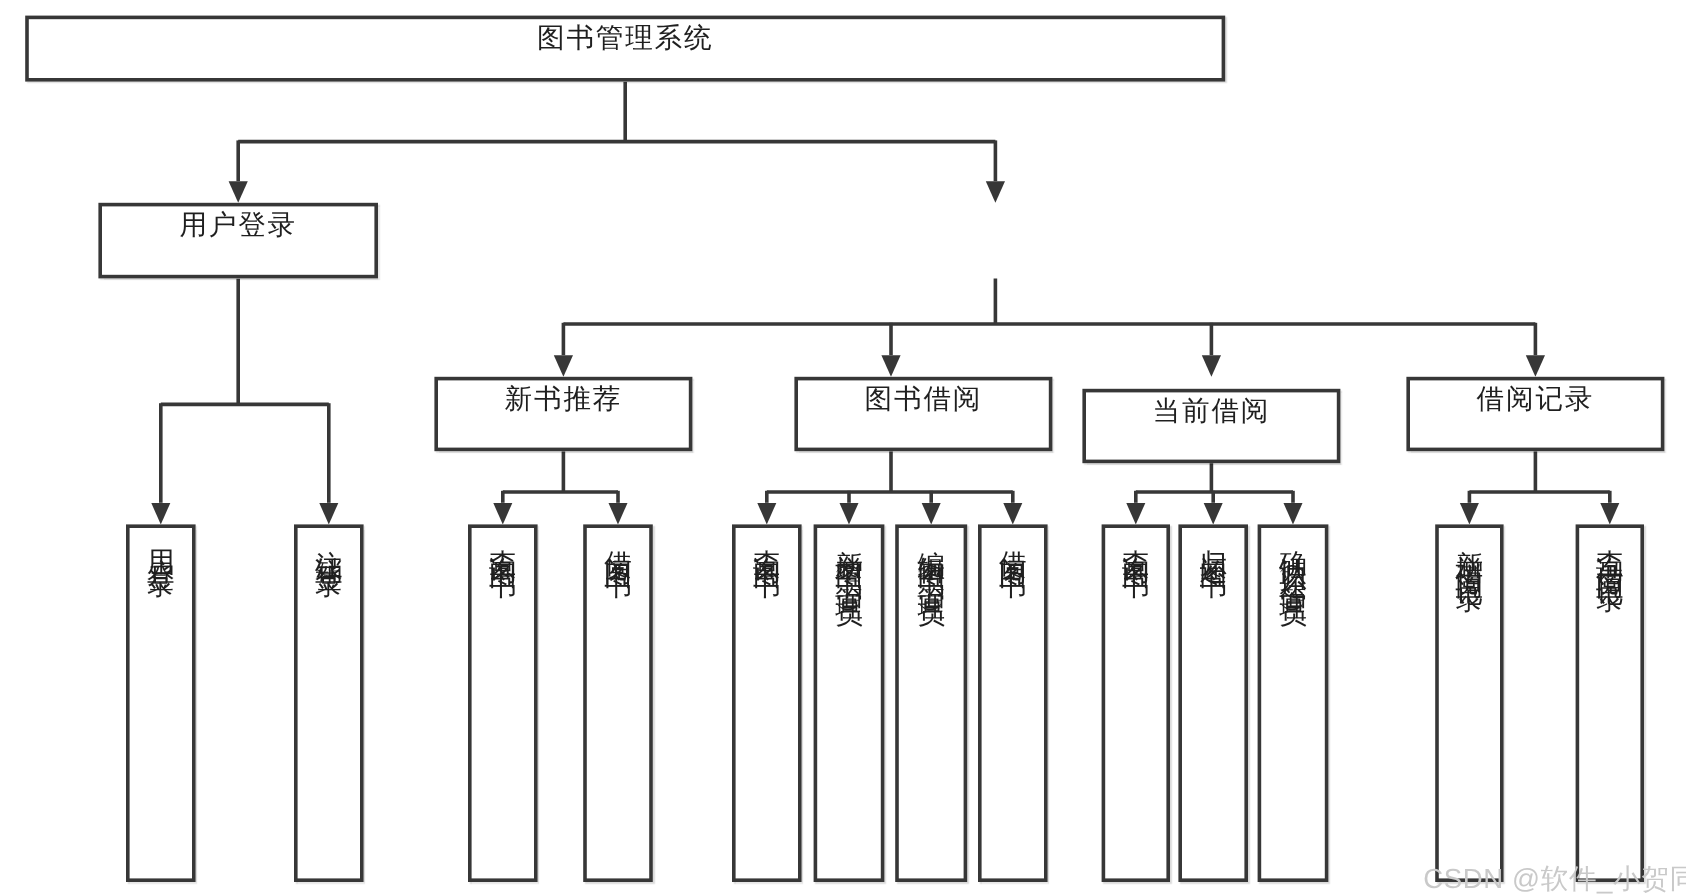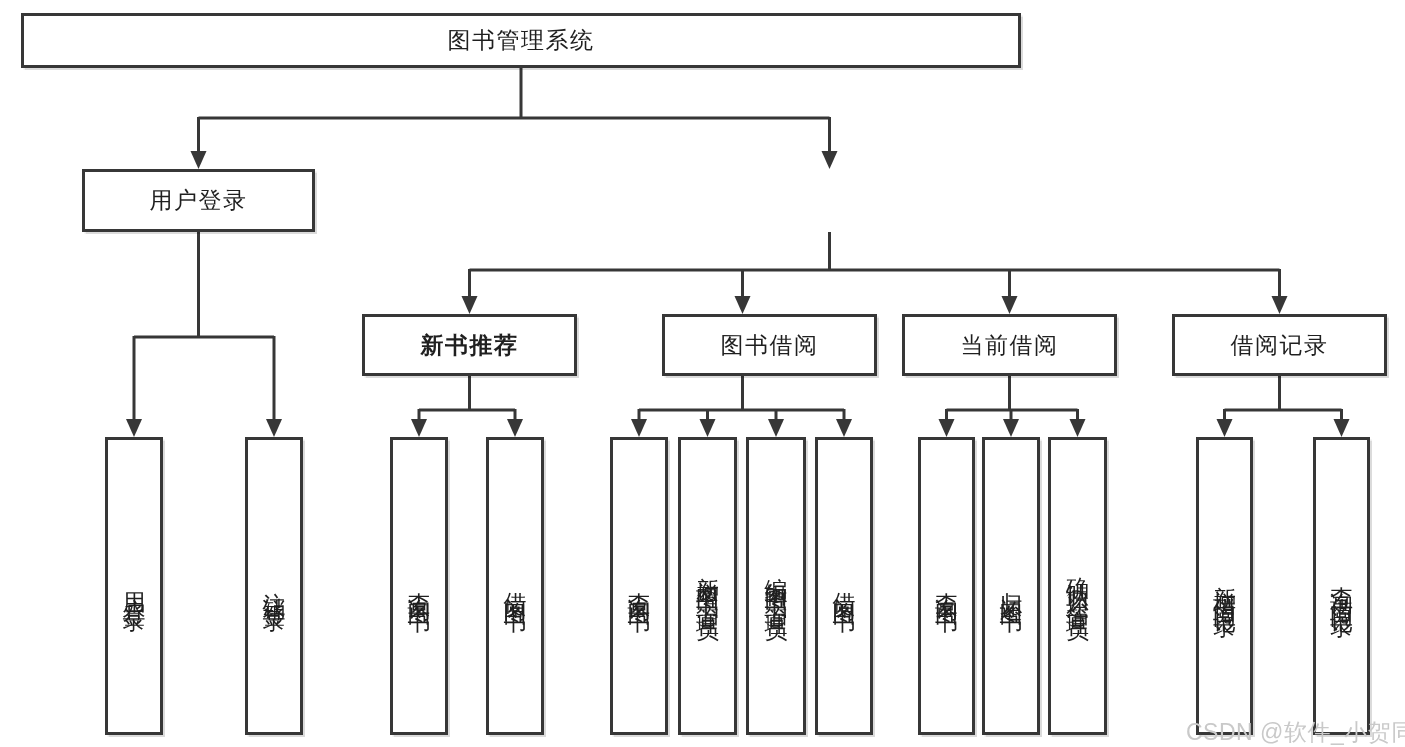--- a/index.html
+++ b/index.html
@@ -9,40 +9,40 @@
     background:#ffffff;
     font-family:"Liberation Sans",sans-serif;
     overflow:hidden;
   }
   .wires{position:absolute;left:0;top:0;pointer-events:none;}
   .box{
     position:absolute;
     box-sizing:border-box;
     border:3px solid #373737;
     background:#ffffff;
-    display:flex;align-items:center;justify-content:center;
+    display:flex;justify-content:center;
     color:#1f1f1f;
     box-shadow:1.5px 1.5px 1px rgba(0,0,0,0.14);
     z-index:2;
   }
   .h-box{font-size:23px;letter-spacing:1.5px;white-space:nowrap;}
   .v-box .vtxt{
     writing-mode:vertical-rl;
     text-orientation:mixed;
     letter-spacing:6px;
     line-height:1;
     font-size:23px;
   }
   
   .n-root{left:21px;top:13px;width:1000px;height:55px;}
   .n-user-login{left:82px;top:169px;width:233px;height:63px;}
   .n-book-mgmt{left:712px;top:169px;width:235px;height:63px;}
-  .n-new-book-rec{left:362px;top:314px;width:215px;height:62px;font-weight:bold;}
+  .n-new-book-rec{left:362px;top:314px;width:215px;height:62px;}
   .n-book-borrow{left:662px;top:314px;width:215px;height:62px;}
-  .n-current-borrow{left:902px;top:314px;width:215px;height:62px;}
+  .n-current-borrow{left:902px;top:324px;width:215px;height:62px;}
   .n-borrow-records{left:1172px;top:314px;width:215px;height:62px;}
   .leaf{top:437px;height:298px;}
   .n-leaf-user-login{left:105px;width:58px;}
   .n-leaf-logout{left:245px;width:58px;}
   .n-leaf-nbr-search{left:390px;width:58px;}
   .n-leaf-nbr-borrow{left:486px;width:58px;}
   .n-leaf-bb-search{left:610px;width:58px;}
   .n-leaf-bb-add{left:678px;width:59px;}
   .n-leaf-bb-edit{left:746px;width:60px;}
   .n-leaf-bb-borrow{left:815px;width:58px;}

